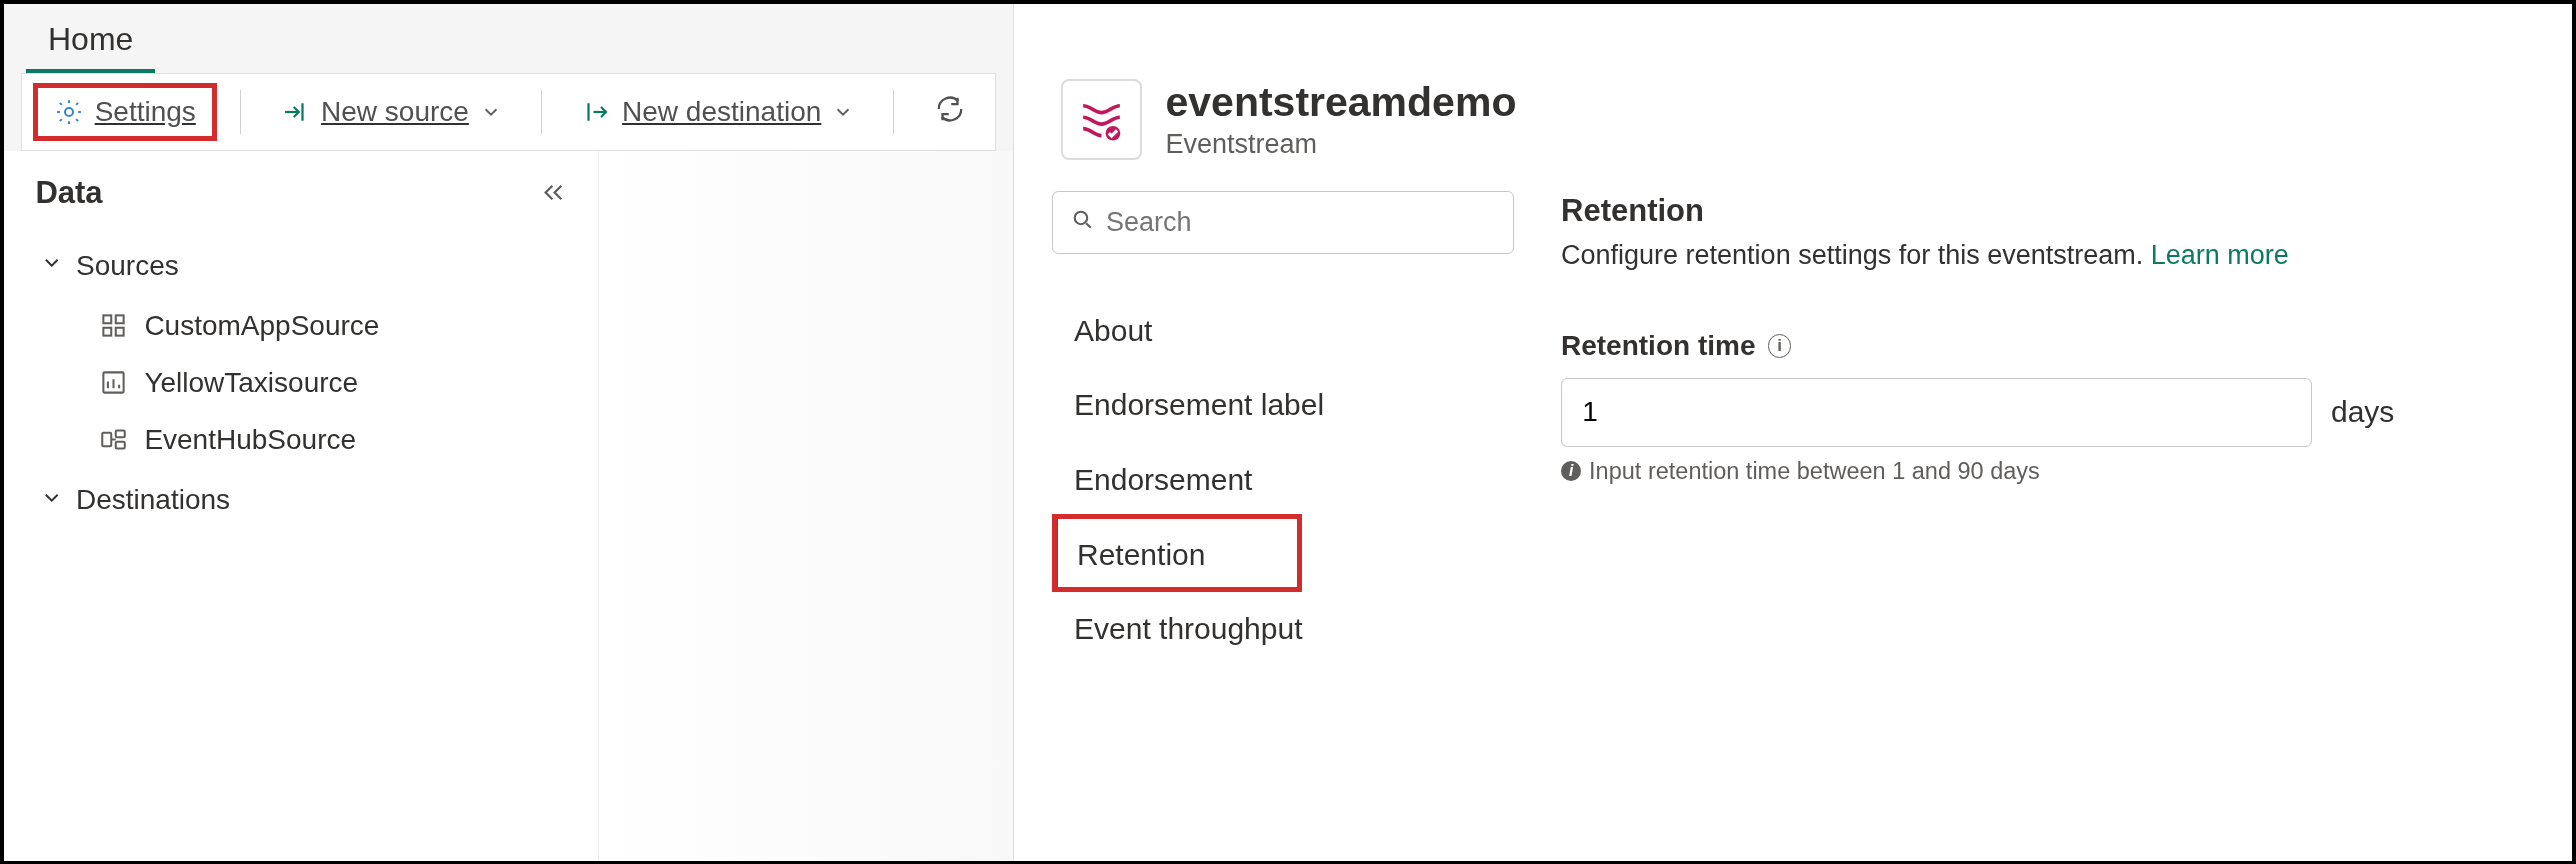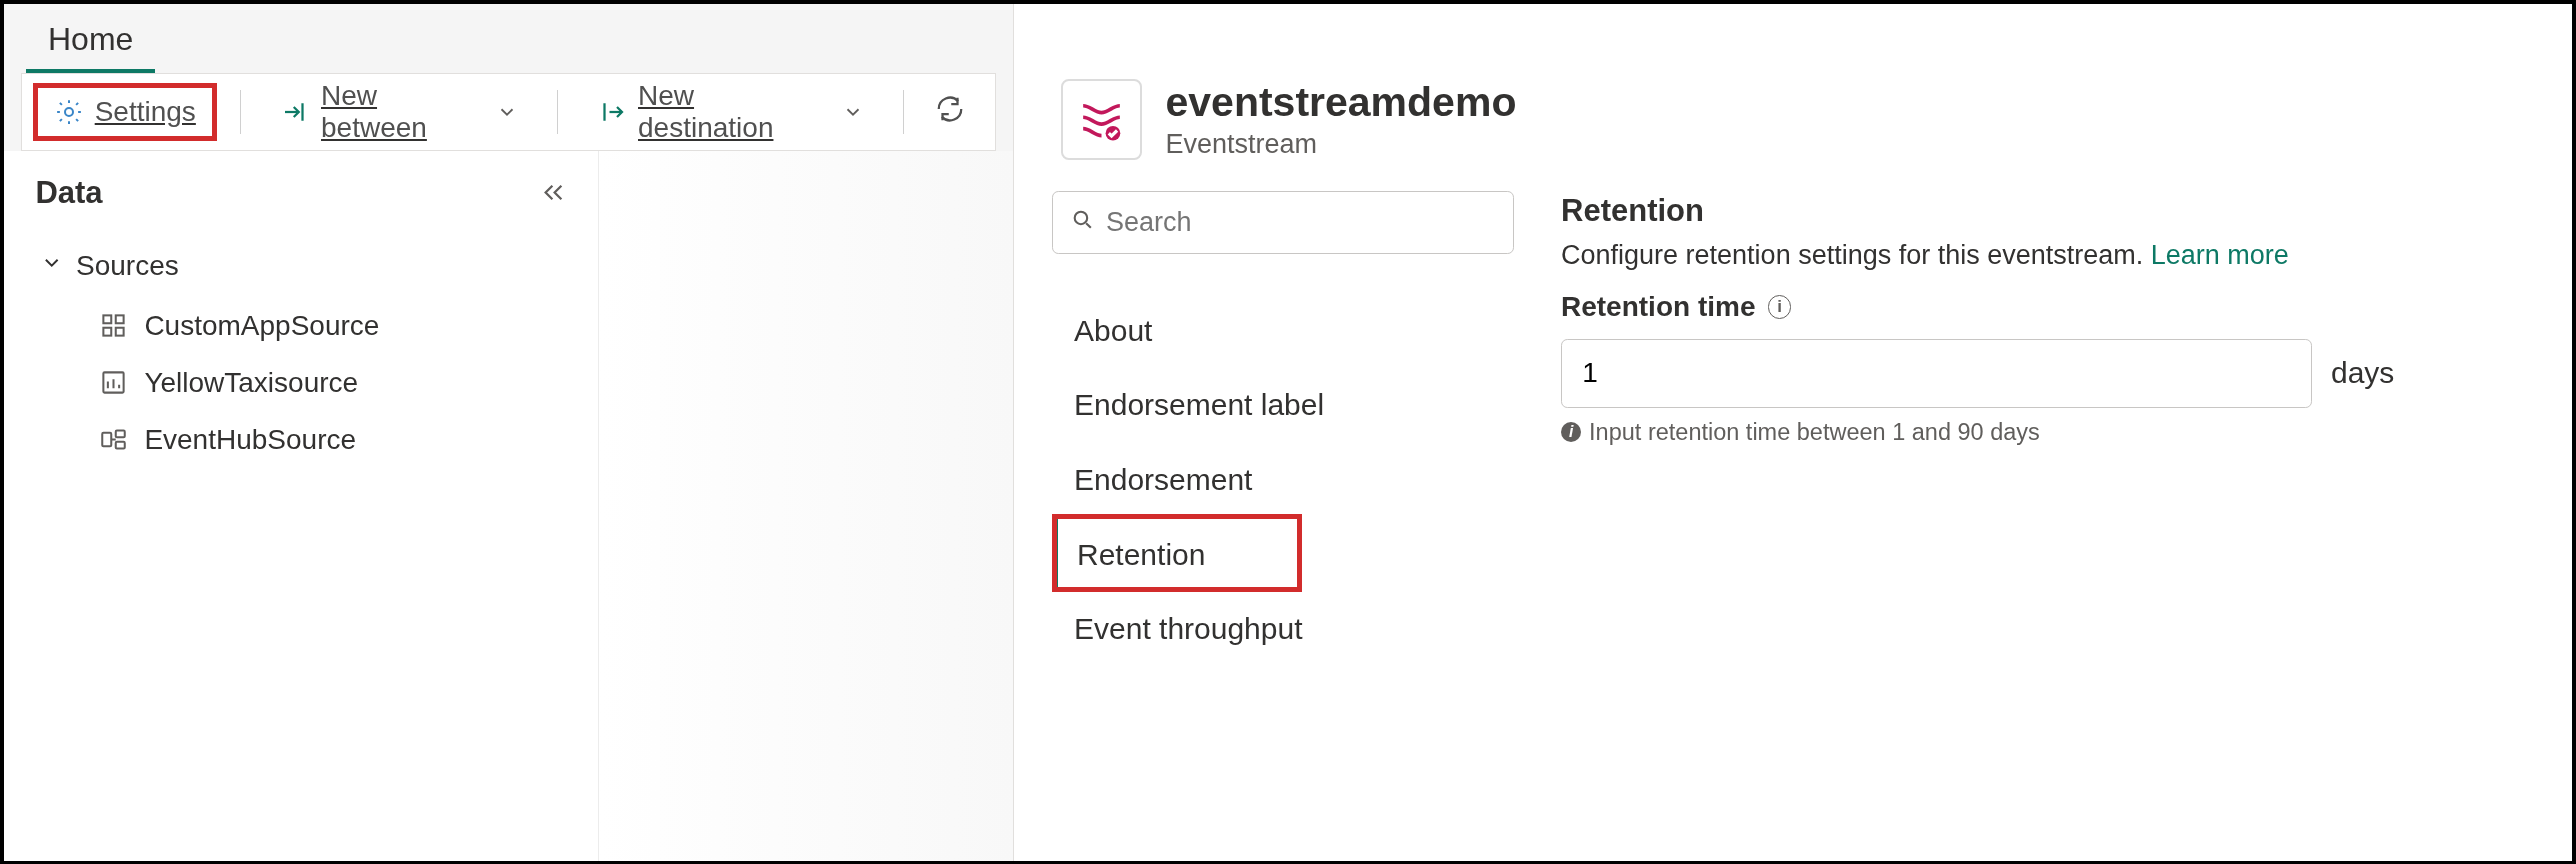--- a/index.html
+++ b/index.html
@@ -189,21 +189,21 @@
       left: -6.3px; top: -3.1px;
       width: 250px; height: 78px;
       border: 5.5px solid #d22c2c;
       pointer-events: none;
     }
     .settings-main {
       flex: 1;
       padding-top: 1.6px;
     }
     .sect-title { font-size: 31px; font-weight: 600; margin-bottom: 11px; }
-    .sect-desc { font-size: 27px; color: #323130; margin-bottom: 20px; }
+    .sect-desc { font-size: 27px; color: #323130; margin-bottom: 59px; }
     .sect-desc a { color: #0d7965; text-decoration: none; }
     .field-label {
       font-size: 28px; font-weight: 600;
       display: flex; align-items: center; gap: 12.5px;
       margin-bottom: 15.7px;
     }
     .info-icn {
       width: 23.5px; height: 23.5px; border: 1.6px solid #605e5c; border-radius: 50%;
       display:flex; align-items:center; justify-content:center;
       font-size: 17px; color:#605e5c;
@@ -247,21 +247,21 @@
       </div>
       <div class="divider"></div>
       <div class="tb-btn">
         <span>
           <svg class="icn" width="30" height="30" viewBox="0 0 24 24" fill="none" stroke="#0d7965" stroke-width="1.8">
             <path d="M4 12h10"></path>
               <path d="M11 8l4 4-4 4"></path>
               <path d="M18 5v14"></path>
           </svg>
         </span>
-        <span>New between</span>
+        <span>New source</span>
         <span class="chev">
           <svg width="22" height="22" viewBox="0 0 24 24" fill="none" stroke="#605e5c" stroke-width="2">
               <path d="M6 9l6 6 6-6"></path>
             </svg>
         </span>
       </div>
       <div class="divider"></div>
       <div class="tb-btn">
         <span>
           <svg class="icn" width="30" height="30" viewBox="0 0 24 24" fill="none" stroke="#0d7965" stroke-width="1.8">
@@ -338,20 +338,28 @@
             <svg width="27" height="27" viewBox="0 0 24 24" fill="none" stroke="#605e5c" stroke-width="1.8">
               <rect x="2" y="6" width="8" height="12" rx="1"></rect>
               <path d="M10 12h4"></path>
                 <rect x="14" y="4" width="8" height="6" rx="1"></rect>
                 <rect x="14" y="14" width="8" height="6" rx="1"></rect>
             </svg>
           </div>
           <span>EventHubSource</span>
         </div>
 
+        <div class="group-head">
+          <span>
+            <svg width="23.5" height="23.5" viewBox="0 0 24 24" fill="none" stroke="#323130" stroke-width="2">
+                <path d="M6 9l6 6 6-6"></path>
+              </svg>
+          </span>
+          <span>Destinations</span>
+        </div>
       </div>
       <div class="canvas"></div>
     </div>
   </div>
 
   <div class="right">
     <div class="es-header">
       <div class="es-icon">
         <svg width="55" height="55" viewBox="0 0 24 24" fill="none">
           <path d="M4 6c3 0 5 3 8 3s5-3 8-3" stroke="#c2185b" stroke-width="1.6"></path>

